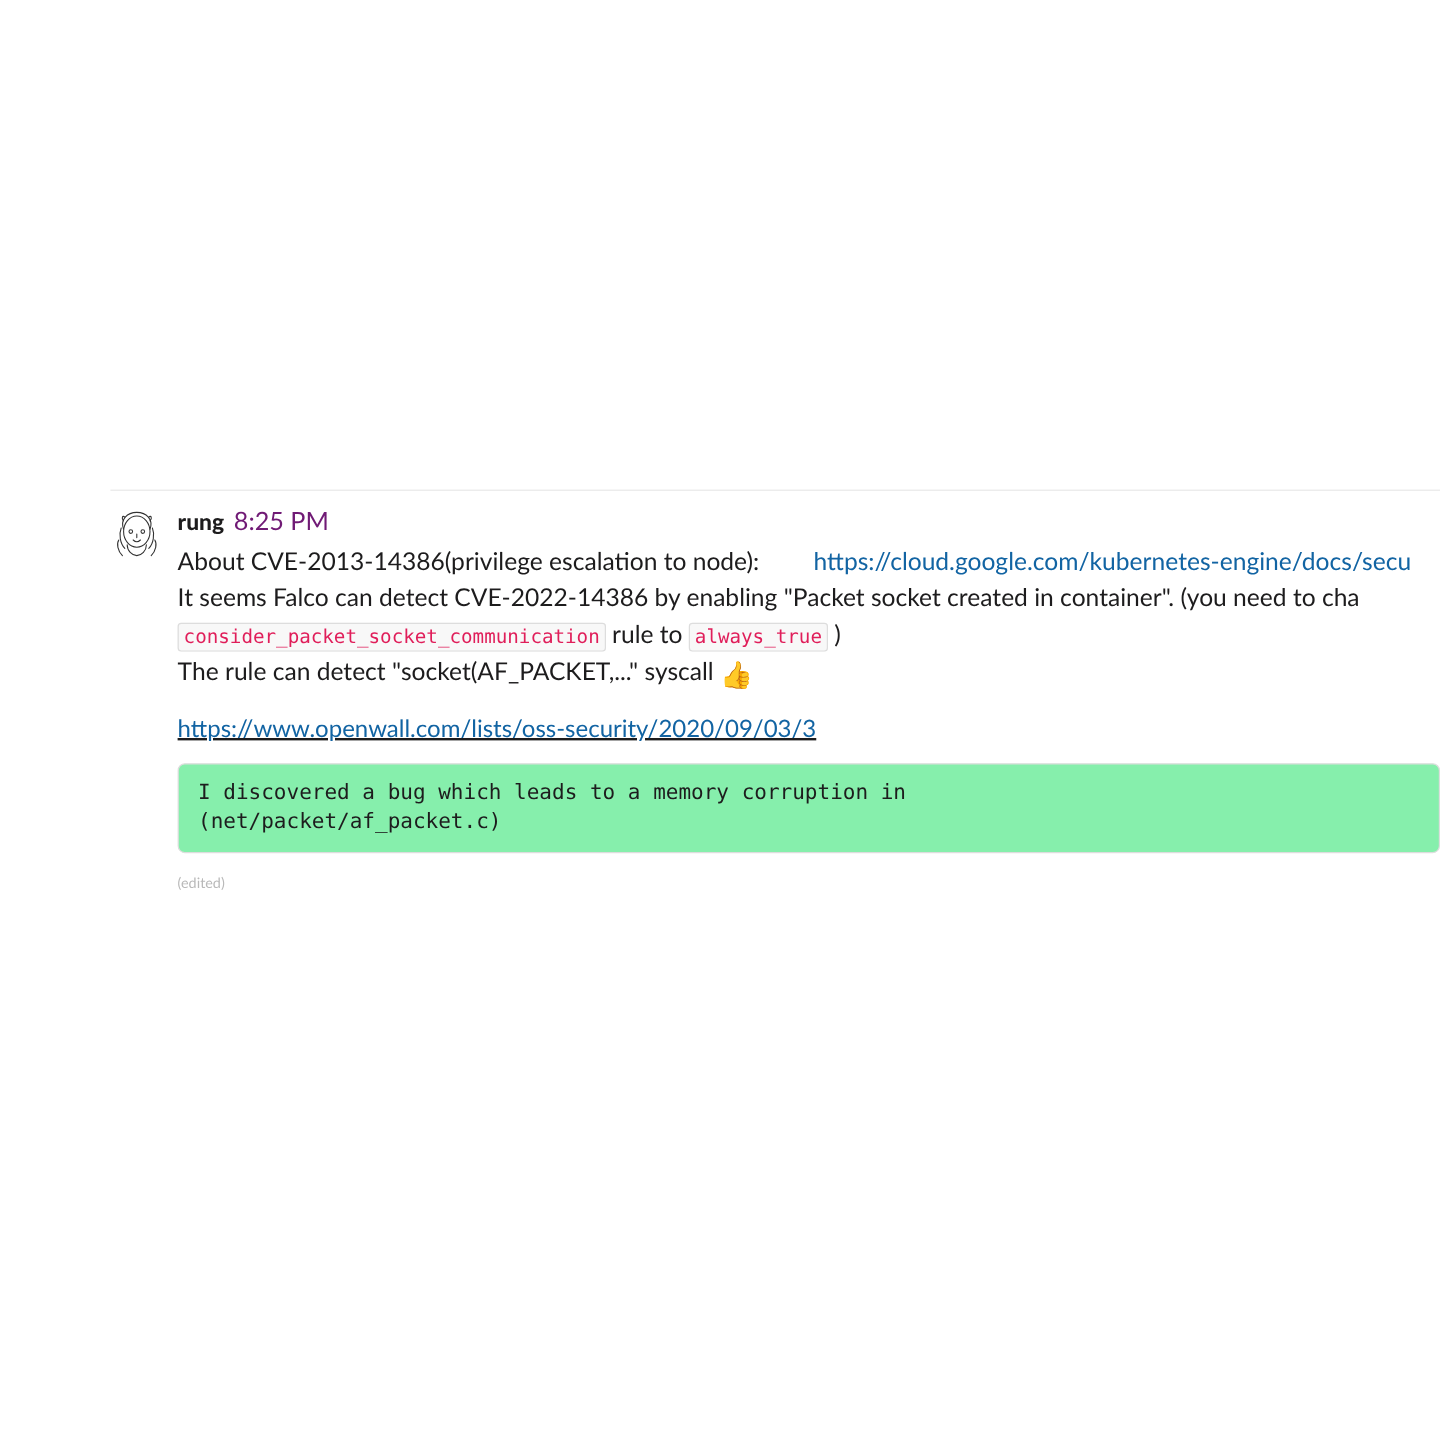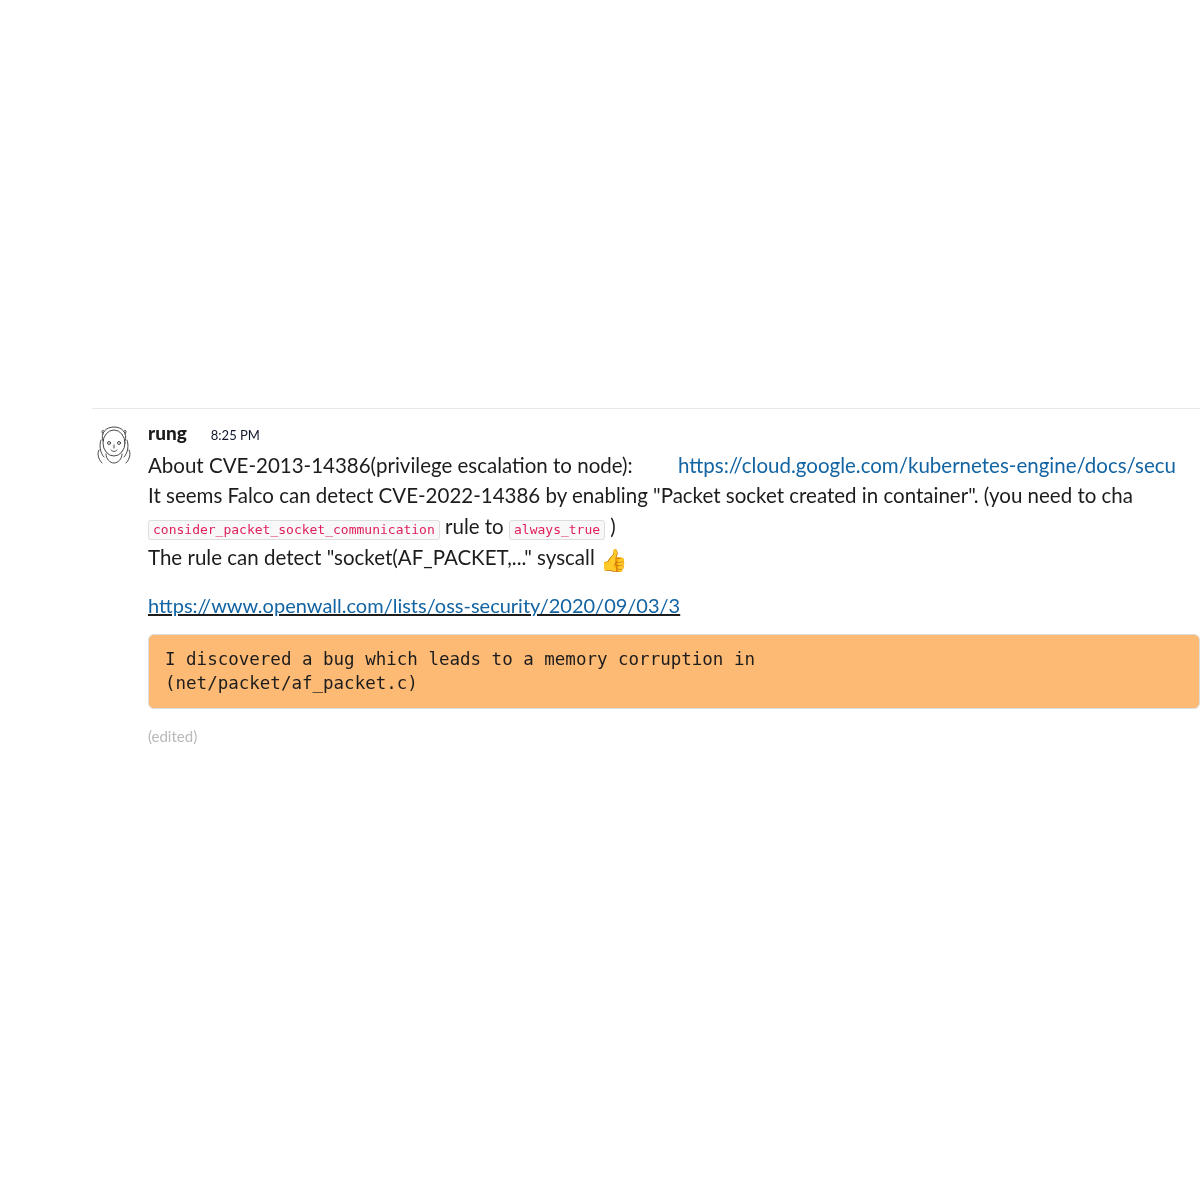--- a/index.html
+++ b/index.html
@@ -37,44 +37,44 @@
   .avatar svg { width: 44px; height: 44px; }
   .content {
     flex: 1;
     font-size: 20.5px;
     line-height: 1.5;
     min-width: 0;
   }
   .header-line {
     display: flex;
     align-items: baseline;
-    gap: 24px;
+    gap: 8px;
     margin-bottom: 2px;
   }
   .username {
     font-weight: 900;
     font-size: 19px;
     color: #1d1c1d;
   }
   .timestamp {
-    font-size: 13px;
-    color: #0f172a;
+    font-size: 21px;
+    color: #701a75;
   }
   .body-text {
     color: #1d1c1d;
     white-space: nowrap;
   }
   a.link {
     color: #1264a3;
     text-decoration: none;
     margin-left: 40px;
   }
   code.inline {
     font-family: ui-monospace, "SFMono-Regular", Menlo, Consolas, monospace;
-    font-size: 13px;
+    font-size: 16px;
     color: #e01e5a;
     background: #f8f8f8;
     border: 1px solid #ddd;
     border-radius: 3px;
     padding: 1px 4px 2px;
     line-height: 1;
   }
   .emoji {
     display: inline-block;
     font-size: 22px;
@@ -83,30 +83,30 @@
   .attachment-link {
     margin-top: 14px;
     font-size: 20px;
     text-decoration: underline;
   }
   .attachment-link a { color: #1264a3; text-decoration: none; }
   .attachment-quote {
     margin-top: 14px;
     border: 1px solid #ddd;
     border-radius: 6px;
-    background: #fdba74;
+    background: #86efac;
     padding: 12px 16px;
     font-family: ui-monospace, "SFMono-Regular", Menlo, Consolas, monospace;
     font-size: 17.5px;
     color: #1d1c1d;
     line-height: 1.4;
   }
   .edited {
     margin-top: 16px;
-    font-size: 15px;
+    font-size: 12px;
     color: #b9b9b9;
   }
 </style>
 </head>
 <body>
 
 <div class="message-container">
   <div class="message">
     <div class="avatar">
       <svg viewBox="0 0 44 44">

